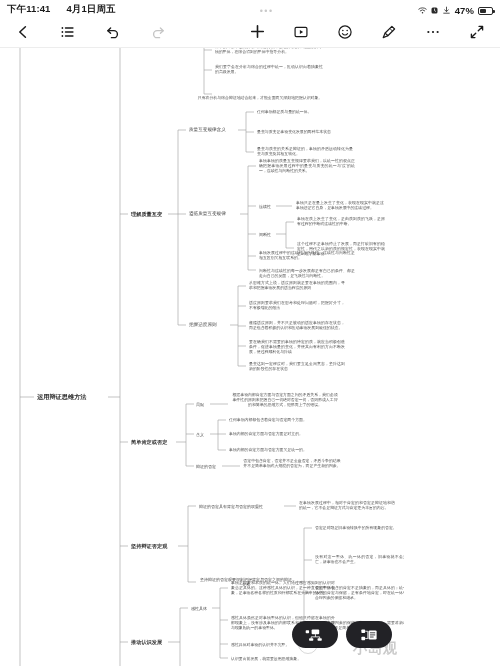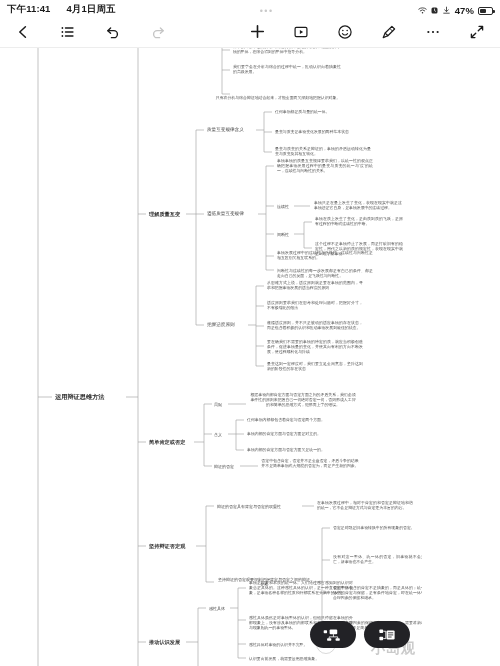--- a/index.html
+++ b/index.html
@@ -50,21 +50,21 @@
   .tb-btn {
     width: 22px; height: 22px;
     display:flex; align-items:center; justify-content:center;
     cursor: pointer; color: #1b1b1b;
   }
   .tb-btn svg { display:block; }
   .tb-btn.disabled { color: #c5c5c5; }
 
   
   .canvas {
-    position: absolute; top: 48px; left: 18px;
+    position: absolute; top: 48px; left: 0;
     width: 404px; height: 618px;
     background: #ffffff;
     overflow: hidden;
   }
   .mm { position:absolute; inset:0; }
   .mm svg { position:absolute; top:0; left:0; }
 
   .node {
     position: absolute;
     color: #3c3c3c;

